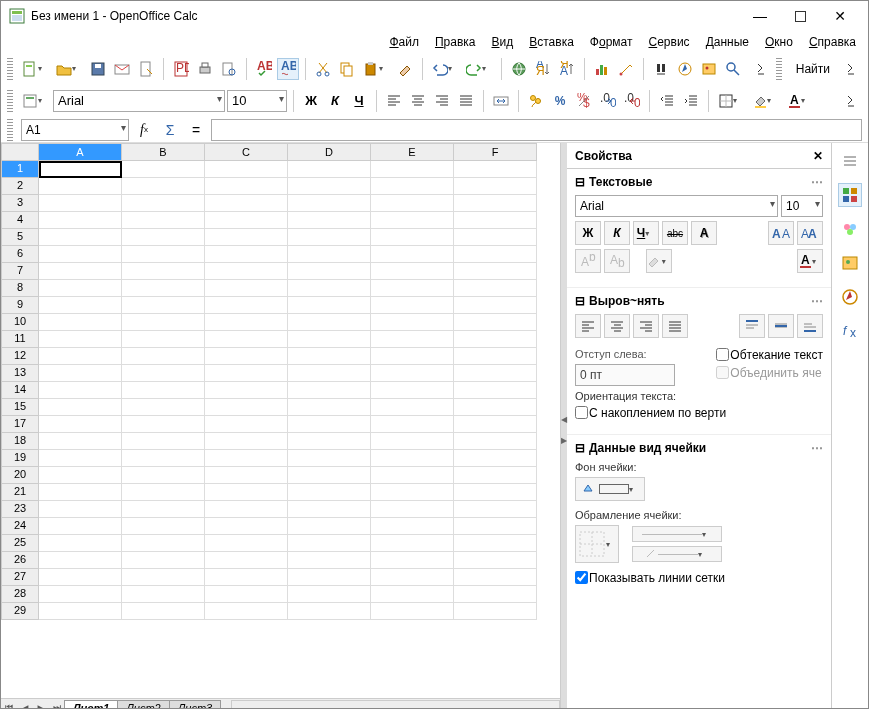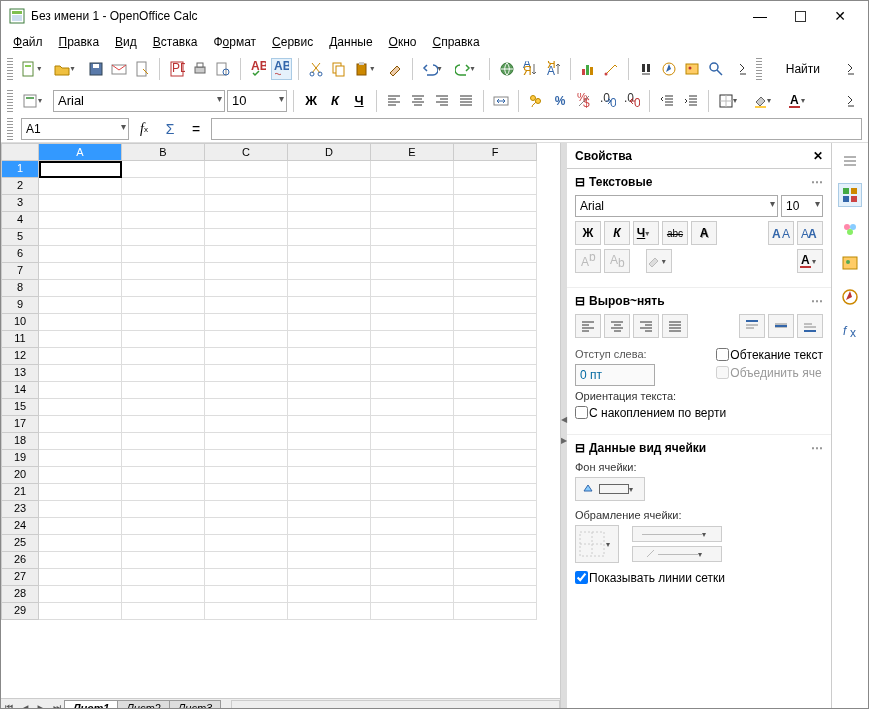--- a/index.html
+++ b/index.html
@@ -1,35 +1,35 @@
 <!DOCTYPE html>
 <html><head>
 <meta charset="utf-8">
 <style>
 * { box-sizing: border-box; margin: 0; padding: 0; font-family: Tahoma, Arial, sans-serif; font-size: 12px; }
 body { width: 869px; height: 709px; background: #fff; border: 1px solid #888; overflow: hidden; position: relative; }
 .titlebar { height: 30px; display: flex; align-items: center; padding: 0 8px; }
 .titlebar .icon-group { display: flex; gap: 2px; margin-right: 6px; }
 .titlebar .title { flex: 1; font-size: 12px; }
 .titlebar .win-btn { width: 40px; height: 28px; display: flex; align-items: center; justify-content: center; font-size: 14px; cursor: default; }
-.menubar { height: 22px; display: flex; align-items: center; padding: 0 6px; gap: 4px; }
+.menubar { height: 22px; display: flex; align-items: center; padding: 0 6px; gap: 4px; justify-content: flex-end; }
 .menubar .menu-item { padding: 3px 6px; cursor: default; }
 .underline-first::first-letter { text-decoration: underline; }
 .toolbar { height: 32px; display: flex; align-items: center; padding: 2px 6px; gap: 2px; border-bottom: 1px solid transparent; }
 .toolbar-sep { width: 1px; height: 22px; background: #ccc; margin: 0 4px; }
 .tool-btn { width: 22px; height: 22px; display: flex; align-items: center; justify-content: center; border: 1px solid transparent; cursor: default; }
 .tool-btn.wide { width: 32px; }
 .grip { width: 6px; height: 22px; background: repeating-linear-gradient(#999 0 1px, transparent 1px 3px); margin-right: 4px; }
 .font-select { width: 172px; height: 22px; border: 1px solid #aaa; padding: 0 18px 0 4px; font-size: 13px; background: #fff; appearance: none; position: relative; }
 .size-select { width: 60px; height: 22px; border: 1px solid #aaa; padding: 0 18px 0 4px; font-size: 13px; background: #fff; }
 .sel-wrap { position: relative; display: inline-block; }
 .sel-wrap::after { content: "▾"; position: absolute; right: 3px; top: 3px; font-size: 10px; color: #555; pointer-events: none; }
-.find-box { display: flex; align-items: center; gap: 20px; margin-left: auto; }
+.find-box { display: flex; align-items: center; gap: 10px; margin-left: auto; }
 .find-label { font-size: 12px; }
-.formula-bar { height: 26px; display: flex; align-items: flex-end; padding: 2px 6px; gap: 4px; border-bottom: 1px solid #ddd; }
+.formula-bar { height: 26px; display: flex; align-items: center; padding: 2px 6px; gap: 4px; border-bottom: 1px solid #ddd; }
 .cell-ref { width: 108px; height: 22px; border: 1px solid #aaa; padding: 0 4px; }
 .formula-input { flex: 1; height: 22px; border: 1px solid #aaa; padding: 0 4px; background: #fff; }
 .main-area { display: flex; height: 573px; }
 .sheet-area { width: 560px; display: flex; flex-direction: column; border-right: 1px solid #ccc; }
 .grid-wrap { flex: 1; overflow: hidden; position: relative; }
 .col-headers { display: flex; height: 18px; }
 .corner { width: 38px; height: 18px; background: #eee; border: 1px solid #ccc; }
 .col-head { width: 83px; height: 18px; background: #eee; border: 1px solid #ccc; border-left: none; text-align: center; line-height: 16px; font-size: 11px; cursor: default; }
 .col-head.sel { background: #3399ff; color: #fff; }
 .rows { }
@@ -818,21 +818,21 @@
           <div class="p-btn">
               <svg width="14" height="12">
                 <path d="M1 4h8M1 7h12" stroke="#888"></path>
                 <path d="M1 11h12" stroke="#36a" stroke-width="2"></path>
               </svg>
             </div>
         </div>
         <div style="display:flex;gap:20px;margin-top:6px">
           <div style="flex:1">
             <span class="lbl">Отступ слева:</span>
-            <input class="p-sel dis" style="width: 80px; color: #0369a1;" disabled="" value="0 пт">
+            <input class="p-sel dis" style="width: 100px; color: #404040;" disabled="" value="0 пт">
           </div>
           <div>
             <label class="chk">
                 <input type="checkbox" style="">
                 <span>Обтекание текст</span>
               </label>
             <label class="chk dis">
                 <input type="checkbox" disabled="" style="">
                 <span>Объединить яче</span>
               </label>

